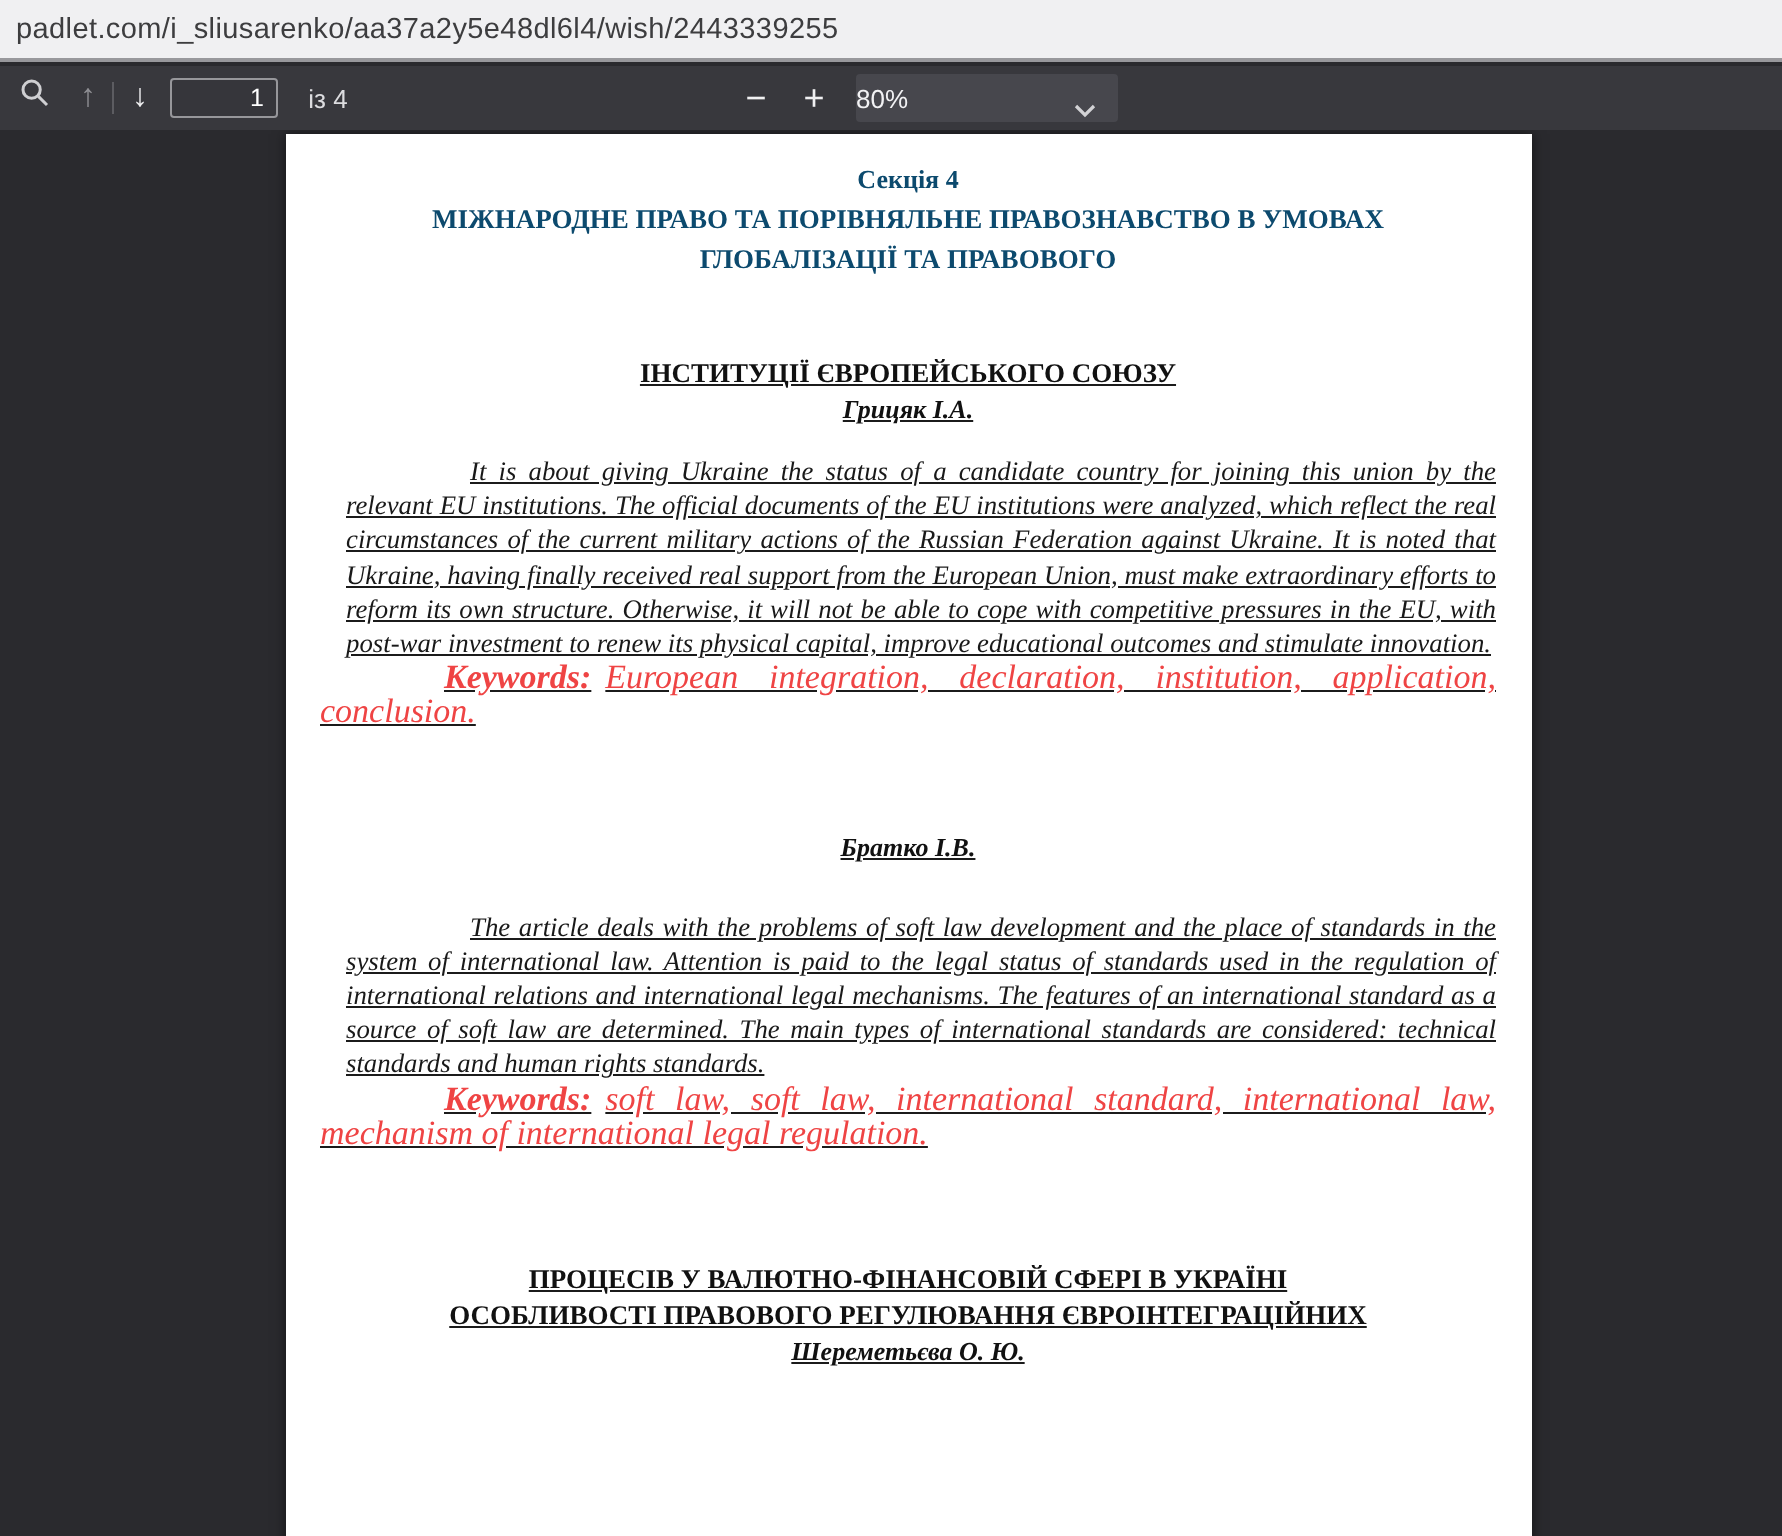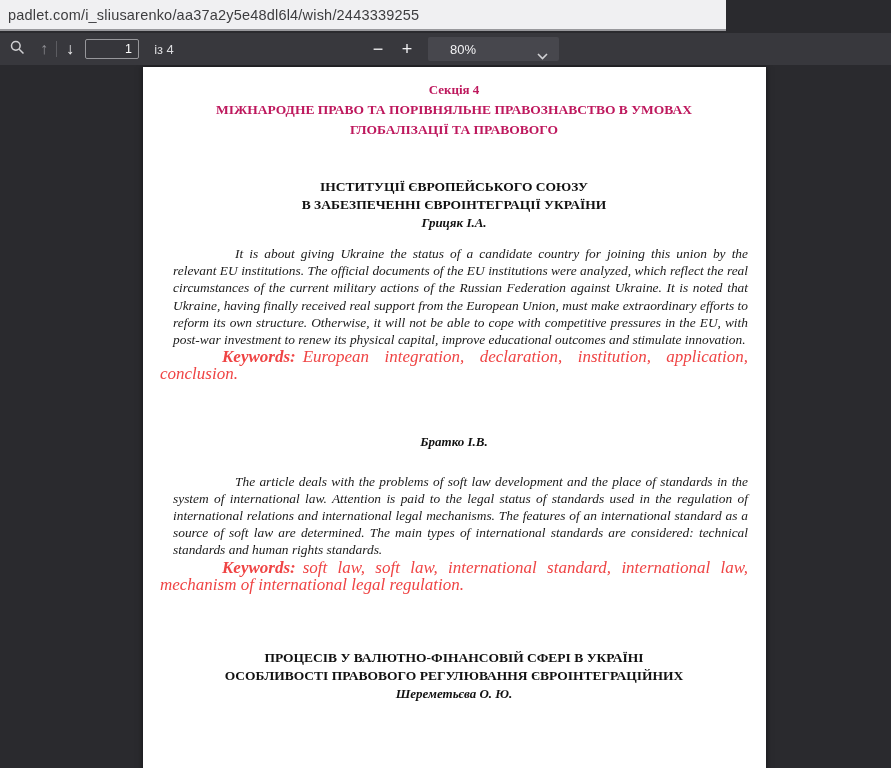--- a/index.html
+++ b/index.html
@@ -1,21 +1,21 @@
 <!DOCTYPE html>
 <html><head>
 <meta charset="utf-8">
 <title>PDF Viewer</title>
 <style>
   * { margin:0; padding:0; box-sizing:border-box; }
   html,body { width:891px; height:768px; overflow:hidden; background:#2a2a2e;
               font-family:"Liberation Sans", sans-serif; }
 
   
-  .address-bar { position:absolute; top:0; left:0; width:726px; height:31px;
+  .address-bar { position:absolute; top:0; left:0; width:891px; height:31px;
                  background:#f0f0f2; border-bottom:2px solid #98989c;
                  display:flex; align-items:center; padding-left:8px; }
   .url-text { font-size:14.5px; color:#3d3d3f; letter-spacing:0.2px; }
 
   
   .toolbar { position:absolute; top:33px; left:0; width:891px; height:32px;
              background:#38383d; }
   .tb-item { position:absolute; top:0; height:32px; display:flex;
              align-items:center; justify-content:center; }
   .tb-btn { cursor:pointer; }
@@ -27,38 +27,38 @@
   .page-input { position:absolute; left:85px; top:6px; width:54px; height:20px;
                 background:#36363b; border:1px solid #97979b; border-radius:2px;
                 color:#ffffff; font-size:12.5px; text-align:right;
                 padding-right:6px; font-family:"Liberation Sans",sans-serif; }
   .page-count { left:144px; width:40px; color:#dcdcdf; font-size:13px;
                 justify-content:center; }
   .zoom-out-btn { left:364px; width:28px; color:#f0f0f2; font-size:18px; }
   .zoom-in-btn { left:393px; width:28px; color:#f0f0f2; font-size:18px; }
   .zoom-select { position:absolute; left:428px; top:4px; width:131px; height:24px;
                  background:#47474d; border-radius:2px; display:flex;
-                 align-items:center; padding-left:22px; cursor:pointer; }
+                 align-items:center; padding-left:0; cursor:pointer; }
   .zoom-value { color:#f2f2f4; font-size:13px; }
   .zoom-chevron { position:absolute; right:11px; top:9px; }
 
   
   .viewer { position:absolute; top:65px; left:0; width:891px; height:703px;
             background:#2a2a2e; overflow:hidden; }
   .page { position:absolute; left:143px; top:2px; width:623px; height:1400px;
           background:#ffffff; box-shadow:0 0 6px rgba(0,0,0,0.55);
           padding:13px 18px 0 17px;
           font-family:"Liberation Serif", serif; color:#1b1b1b; }
 
   
-  .section-header { text-align:center; color:#be185d; font-weight:bold; }
+  .section-header { text-align:center; color:#0c4a6e; font-weight:bold; }
   .section-kicker { font-size:13px; line-height:20px; }
   .section-title-line { font-size:13.5px; line-height:20px; }
 
-  .article { text-align:center; }
+  .article { text-align:center;text-decoration:underline; }
   .article-1 { margin-top:38px; }
   .article-2 { margin-top:50px; }
   .article-3 { margin-top:56px; }
   .article-title-line { font-size:13.5px; font-weight:bold; line-height:18px;
                         color:#111111; }
   .article-author { font-size:13px; font-weight:bold; font-style:italic;
                     line-height:18px; color:#111111; }
 
   .abstract { margin-top:13px; text-align:justify; font-style:italic;
               font-size:13.4px; line-height:17.2px; text-indent:62px;
@@ -124,21 +124,20 @@
   <div class="page">
 
     <div class="section-header">
       <div class="section-kicker">Секція 4</div>
       <div class="section-title-line">МІЖНАРОДНЕ ПРАВО ТА ПОРІВНЯЛЬНЕ ПРАВОЗНАВСТВО В УМОВАХ</div>
       <div class="section-title-line">ГЛОБАЛІЗАЦІЇ ТА ПРАВОВОГО</div>
     </div>
 
     <div class="article article-1">
       <div class="article-title-line">ІНСТИТУЦІЇ ЄВРОПЕЙСЬКОГО СОЮЗУ</div>
-      <div class="article-title-line">В ЗАБЕЗПЕЧЕННІ ЄВРОІНТЕГРАЦІЇ УКРАЇНИ</div>
       <div class="article-author">Грицяк І.А.</div>
       <p class="abstract">It is about giving Ukraine the status of a candidate country for joining this union by the relevant EU institutions. The official documents of the EU institutions were analyzed, which reflect the real circumstances of the current military actions of the Russian Federation against Ukraine. It is noted that Ukraine, having finally received real support from the European Union, must make extraordinary efforts to reform its own structure. Otherwise, it will not be able to cope with competitive pressures in the EU, with post-war investment to renew its physical capital, improve educational outcomes and stimulate innovation.</p>
       <p class="kw">
         <span class="kw-label">Keywords:</span><span>European integration, declaration, institution, application, conclusion.</span>
       </p>
     </div>
 
     <div class="article article-2">
       <div class="article-author">Братко І.В.</div>
       <p class="abstract abstract-2">The article deals with the problems of soft law development and the place of standards in the system of international law. Attention is paid to the legal status of standards used in the regulation of international relations and international legal mechanisms.  The features of an international standard as a source of soft law are determined. The main types of international standards are considered: technical standards and human rights standards.</p>

